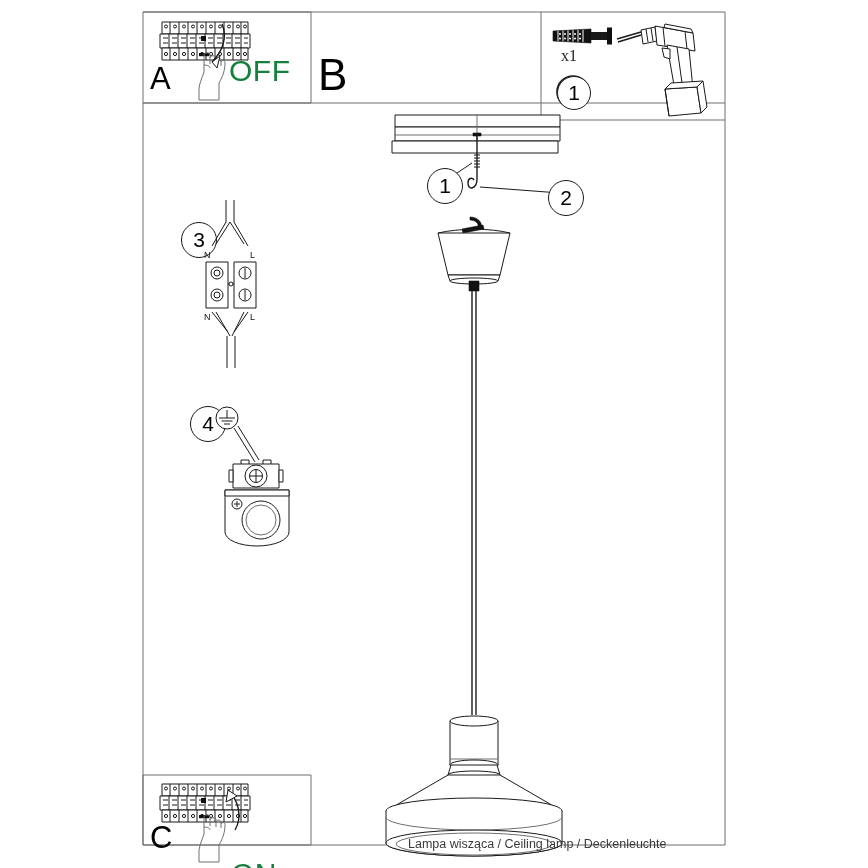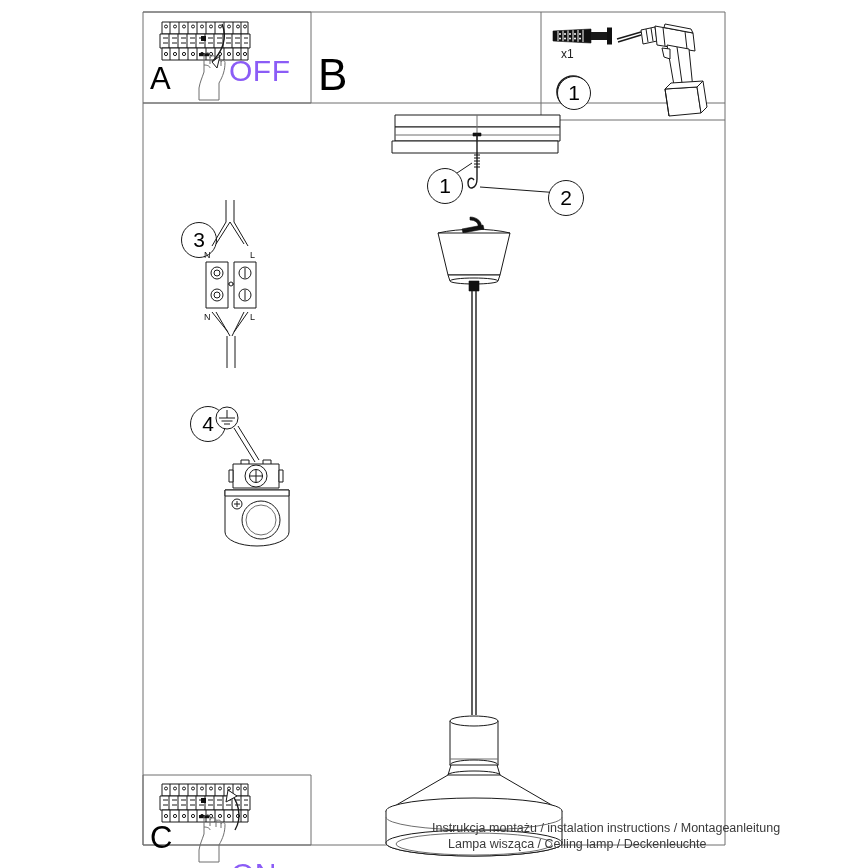--- a/index.html
+++ b/index.html
@@ -6,24 +6,24 @@
   body{width:868px;height:868px;position:relative;overflow:hidden;
        font-family:"Liberation Sans", sans-serif;color:#1a1a1a;}
 
   .stage{position:absolute;left:0;top:0;width:868px;height:868px;}
 
   
   .panel-letter{position:absolute;font-size:31px;font-weight:400;
       font-family:"Liberation Sans", sans-serif;line-height:1;color:#000;}
   .letter-b{position:absolute;font-size:44px;line-height:1;color:#000;
       font-family:"Liberation Sans", sans-serif;}
-  .switch-word{position:absolute;font-size:30px;line-height:1;color:#8b5cf6;
+  .switch-word{position:absolute;font-size:30px;line-height:1;color:#15803d;
       font-family:"Liberation Sans", sans-serif;letter-spacing:.5px;text-align:right;}
-  .qty-label{position:absolute;font-size:12px;color:#222;
-      font-family:Liberation Sans, sans-serif;}
+  .qty-label{position:absolute;font-size:16px;color:#222;
+      font-family:Liberation Serif, serif;}
   .caption{position:absolute;font-size:12.5px;line-height:17px;color:#3a3a3a;
       font-family:"Liberation Sans", sans-serif;white-space:nowrap;}
 
   
   .callout{position:absolute;border:1.6px solid #1a1a1a;border-radius:50%;
       display:flex;align-items:center;justify-content:center;
       font-size:21px;color:#000;background:#fff;
       font-family:"Liberation Sans", sans-serif;}
 
   svg{position:absolute;left:0;top:0;overflow:visible;}
@@ -384,16 +384,15 @@
       <path class="ln-gray" d="M9 48 L29 48"></path>
       <path class="ln-gray" d="M14 13 C17 13 20 14 20 16"></path>
     </g>
 
     <g>
       <path class="ln-med" d="M235 58 C243 44 238 28 228 18" stroke-width="1.6"></path>
       <path class="fill-w" d="M228 18 L237 24 L226 30 Z" stroke-width="1.4"></path>
     </g>
   </svg>
 
-  <div class="caption" style="left:432px;top:820px;">Instrukcja montażu / instalation instructions / Montageanleitung</div>
-  <div class="caption" style="left:448px;top:836px;">Lampa wisząca / Ceiling lamp / Deckenleuchte</div>
+  <div class="caption" style="left:408px;top:836px;">Lampa wisząca / Ceiling lamp / Deckenleuchte</div>
 
 </div>
 
 </body></html>

